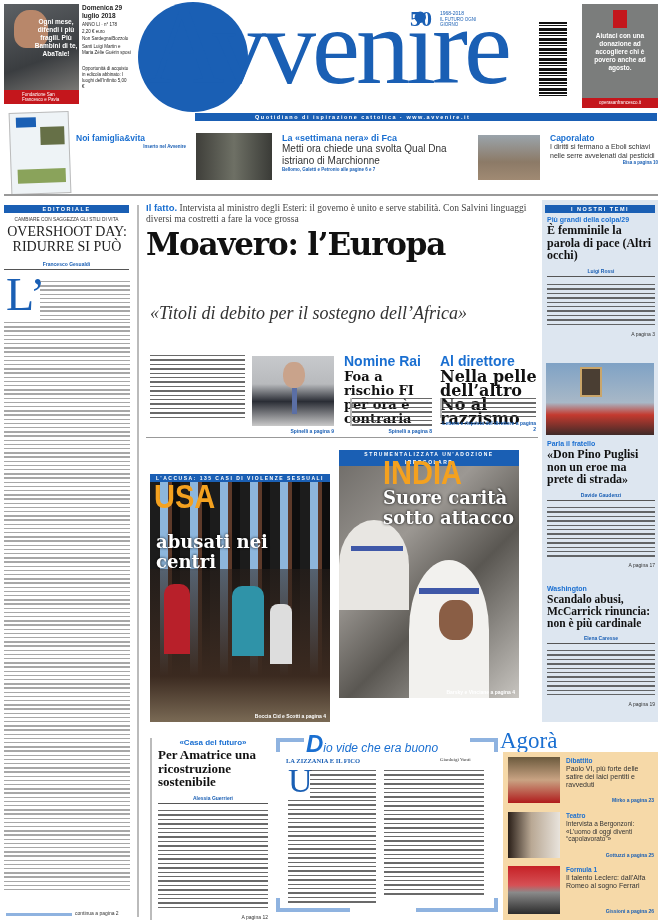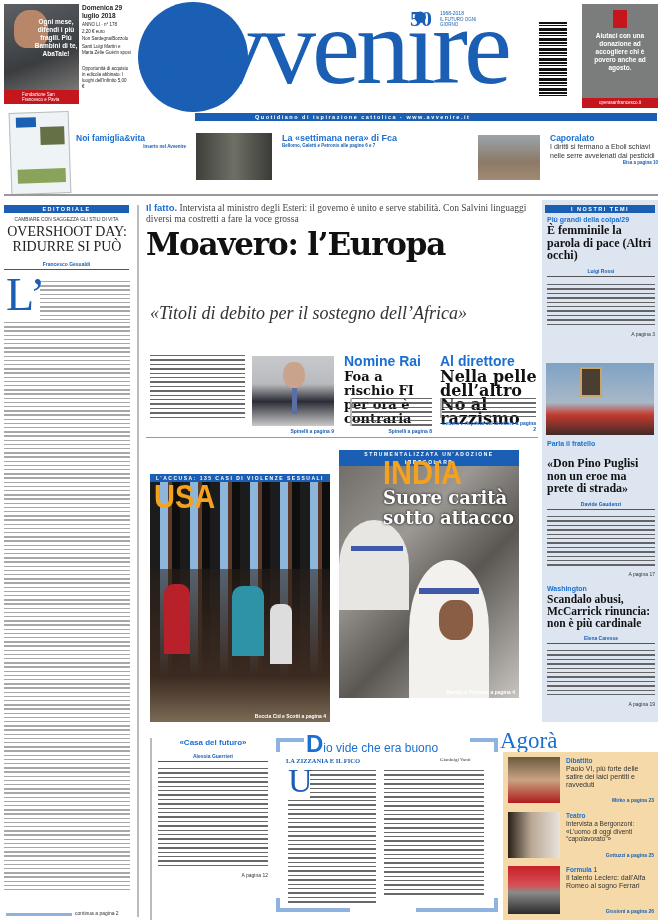--- a/index.html
+++ b/index.html
@@ -53,20 +53,21 @@
   <div style="position:absolute;left:6px;top:56px;width:48px;height:14px;background:#8aa35b;"></div>
 </div>
 
 <div class="abs" style="left:76px;top:133px;width:110px;">
   <div style="font-size:8.5px;font-weight:bold;color:#1a6fd1;">Noi famiglia&amp;vita</div>
   <div style="font-size:4.5px;color:#1a5fb4;text-align:right;font-weight:bold;margin-top:1px;">Inserto nel Avvenire</div>
 </div>
 <div class="abs" style="left:196px;top:133px;width:76px;height:47px;background:linear-gradient(90deg,#3f3f3a,#6e7065,#3a3b37);"></div>
 <div class="abs" style="left:282px;top:133px;width:200px;">
   <div style="font-size:9px;font-weight:bold;color:#1a6fd1;">La «settimana nera» di Fca</div>
+  <div style="font-size:10px;line-height:12px;color:#333;width:170px;">Metti ora chiede una svolta Qual Dna istriano di Marchionne</div>
   <div style="font-size:4.5px;color:#1a5fb4;font-weight:bold;">Bellomo, Galetti e Petronio alle pagine 6 e 7</div>
 </div>
 <div class="abs" style="left:478px;top:135px;width:62px;height:45px;background:linear-gradient(180deg,#9aa4ab 0%,#8c7a67 60%,#a08a73 100%);"></div>
 <div class="abs" style="left:550px;top:133px;width:108px;">
   <div style="font-size:8.5px;font-weight:bold;color:#1a6fd1;">Caporalato</div>
   <div style="font-size:7px;line-height:8.5px;color:#333;">I diritti si fermano a Eboli schiavi nelle serre avvelenati dai pesticidi</div>
   <div style="font-size:4.5px;color:#1a5fb4;text-align:right;font-weight:bold;">Bisa a pagina 10</div>
 </div>
 <div class="abs rule" style="left:4px;top:194px;width:654px;"></div>
 
@@ -112,20 +113,21 @@
 <div class="abs small-ref" style="left:440px;top:420px;width:96px;line-height:6px;"><b>Lettera e risposta del direttore a pagina 2</b></div>
 <div class="abs rule" style="left:146px;top:437px;width:392px;height:1px;"></div>
 
 <div class="abs" style="left:150px;top:474px;width:180px;height:248px;background:repeating-linear-gradient(90deg,#1c1c1c 0 10px,#8db6dc 10px 18px,#5d3a2a 18px 22px,#0e0e0e 22px 30px);overflow:hidden;">
   <div style="position:absolute;left:0;top:95px;width:180px;height:153px;background:linear-gradient(180deg,rgba(40,30,25,.55),#3b2a20 70%,#7a6a55 100%);"></div>
   <div style="position:absolute;left:14px;top:110px;width:26px;height:70px;background:#b8202a;border-radius:10px 10px 0 0;"></div>
   <div style="position:absolute;left:82px;top:112px;width:32px;height:70px;background:#2f93a8;border-radius:10px 10px 0 0;"></div>
   <div style="position:absolute;left:120px;top:130px;width:22px;height:60px;background:#ddd;border-radius:8px 8px 0 0;"></div>
   <div class="bar" style="position:absolute;left:0;top:0;width:180px;font-size:5px;">L’ACCUSA: 135 CASI DI VIOLENZE SESSUALI</div>
   <div style="position:absolute;left:4px;top:6px;font-family:'Liberation Sans',sans-serif;font-weight:bold;font-size:33px;line-height:34px;color:#f4a11f;transform:scaleX(.88);transform-origin:left;">USA</div>
+  <div class="serif" style="position:absolute;left:6px;top:58px;font-size:18px;line-height:20px;font-weight:bold;color:#fff;text-shadow:0 0 3px #000;">abusati nei centri</div>
   <div style="position:absolute;right:4px;bottom:3px;font-size:5px;color:#fff;font-weight:bold;">Boccia Cid e Scotti a pagina 4</div>
 </div>
 
 <div class="abs" style="left:339px;top:450px;width:180px;height:248px;background:linear-gradient(135deg,#6d6a66 0%,#9c9893 35%,#5a5752 60%,#c8c5c0 100%);overflow:hidden;">
   <div style="position:absolute;left:0;top:70px;width:70px;height:90px;border-radius:50% 50% 0 0;background:#e8e6e2;"></div>
   <div style="position:absolute;left:12px;top:96px;width:52px;height:5px;background:#3f58a8;"></div>
   <div style="position:absolute;left:70px;top:110px;width:80px;height:140px;border-radius:50% 50% 0 0;background:#f2f1ee;"></div>
   <div style="position:absolute;left:80px;top:138px;width:60px;height:6px;background:#3f58a8;"></div>
   <div style="position:absolute;left:100px;top:150px;width:34px;height:40px;border-radius:40%;background:#8a5e45;"></div>
   <div class="bar" style="position:absolute;left:0;top:0;width:180px;font-size:5px;">STRUMENTALIZZATA UN’ADOZIONE IRREGOLARE</div>
@@ -142,43 +144,44 @@
   <div class="lserif" style="font-size:12px;line-height:12.5px;font-weight:bold;color:#111;margin-top:1px;">È femminile la parola di pace (Altri occhi)</div>
   <div style="font-size:5px;text-align:center;color:#1a5fb4;font-weight:bold;border-bottom:1px solid #555;padding:6px 0 2px;">Luigi Rossi</div>
   <div class="textlines-dark" style="height:44px;margin-top:7px;"></div>
   <div class="small-ref" style="margin-top:3px;">A pagina 3</div>
 </div>
 <div class="abs" style="left:546px;top:363px;width:108px;height:72px;background:linear-gradient(180deg,#7fa2c5 0%,#a8b8c7 55%,#c43a2f 72%,#3f2a28 100%);">
   <div style="position:absolute;left:34px;top:4px;width:22px;height:30px;background:#4a3e33;border:2px solid #c9a56a;"></div>
 </div>
 <div class="abs" style="left:547px;top:440px;width:108px;">
   <div style="font-size:7px;font-weight:bold;color:#1a6fd1;">Parla il fratello</div>
-  <div class="lserif" style="font-size:12px;line-height:12.5px;font-weight:bold;color:#111;margin-top:10px;">«Don Pino Puglisi non un eroe ma prete di strada»</div>
+  <div class="lserif" style="font-size:12px;line-height:12.5px;font-weight:bold;color:#111;margin-top:1px;">«Don Pino Puglisi non un eroe ma prete di strada»</div>
   <div style="font-size:5px;text-align:center;color:#1a5fb4;font-weight:bold;border-bottom:1px solid #555;padding:6px 0 2px;">Davide Gaudenzi</div>
   <div class="textlines-dark" style="height:52px;margin-top:6px;"></div>
   <div class="small-ref" style="margin-top:3px;">A pagina 17</div>
 </div>
 <div class="abs" style="left:547px;top:585px;width:108px;">
   <div style="font-size:7px;font-weight:bold;color:#1a6fd1;">Washington</div>
   <div class="lserif" style="font-size:11.5px;line-height:12px;font-weight:bold;color:#111;margin-top:1px;">Scandalo abusi, McCarrick rinuncia: non è più cardinale</div>
   <div style="font-size:5px;text-align:center;color:#1a5fb4;font-weight:bold;border-bottom:1px solid #555;padding:6px 0 2px;">Elena Caresse</div>
   <div class="textlines-dark" style="height:48px;margin-top:6px;"></div>
   <div class="small-ref" style="margin-top:3px;">A pagina 19</div>
 </div>
 
 <div class="abs" style="left:150px;top:738px;width:118px;border-left:2px solid #bbb;padding-left:6px;height:182px;">
   <div style="font-size:8px;font-weight:bold;color:#1a6fd1;text-align:center;">«Casa del futuro»</div>
+  <div class="lserif" style="font-size:13px;line-height:13.5px;font-weight:bold;color:#111;margin-top:1px;">Per Amatrice una ricostruzione sostenibile</div>
   <div style="font-size:5px;text-align:center;color:#1a5fb4;font-weight:bold;border-bottom:1px solid #555;padding:6px 0 2px;">Alessia Guerrieri</div>
   <div class="textlines-dark" style="height:100px;margin-top:6px;"></div>
   <div class="small-ref" style="margin-top:4px;">A pagina 12</div>
 </div>
 
 <div class="abs" style="left:276px;top:738px;width:28px;height:14px;border-top:4px solid #8fb3e0;border-left:4px solid #8fb3e0;"></div>
 <div class="abs" style="left:470px;top:738px;width:28px;height:14px;border-top:4px solid #8fb3e0;border-right:4px solid #8fb3e0;"></div>
-<div class="abs" style="left:306px;top:730px;width:170px;white-space:nowrap;">
+<div class="abs" style="left:306px;top:730px;width:170px;white-space:nowrap;font-style:italic;">
   <span style="font-family:'Liberation Sans',sans-serif;font-weight:bold;font-size:24px;color:#1a6fd1;">D</span><span style="font-family:'Liberation Sans',sans-serif;font-size:12px;color:#1a6fd1;">io vide che era buono</span>
 </div>
 <div class="abs lserif" style="left:286px;top:757px;font-size:6.5px;font-weight:bold;color:#1a5fb4;">LA ZIZZANIA E IL FICO</div>
 <div class="abs lserif" style="left:440px;top:757px;font-size:5px;color:#333;">Gianluigi Vanti</div>
 <div class="abs lserif" style="left:288px;top:764px;font-size:34px;line-height:34px;color:#1a5fb4;">U</div>
 <div class="abs textlines-dark" style="left:310px;top:770px;width:66px;height:30px;"></div>
 <div class="abs textlines-dark" style="left:288px;top:800px;width:88px;height:104px;"></div>
 <div class="abs textlines-dark" style="left:384px;top:770px;width:100px;height:128px;"></div>
 <div class="abs" style="left:276px;top:898px;width:74px;height:14px;border-bottom:4px solid #8fb3e0;border-left:4px solid #8fb3e0;"></div>
 <div class="abs" style="left:416px;top:898px;width:82px;height:14px;border-bottom:4px solid #8fb3e0;border-right:4px solid #8fb3e0;"></div>

